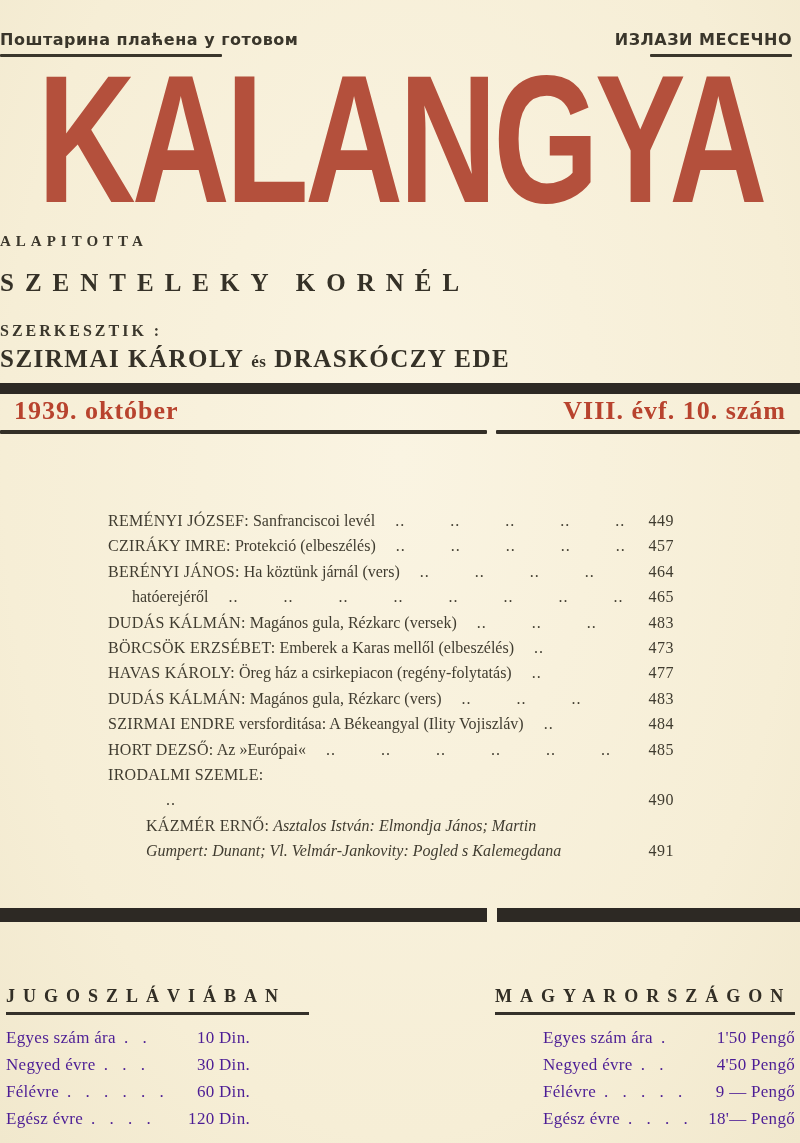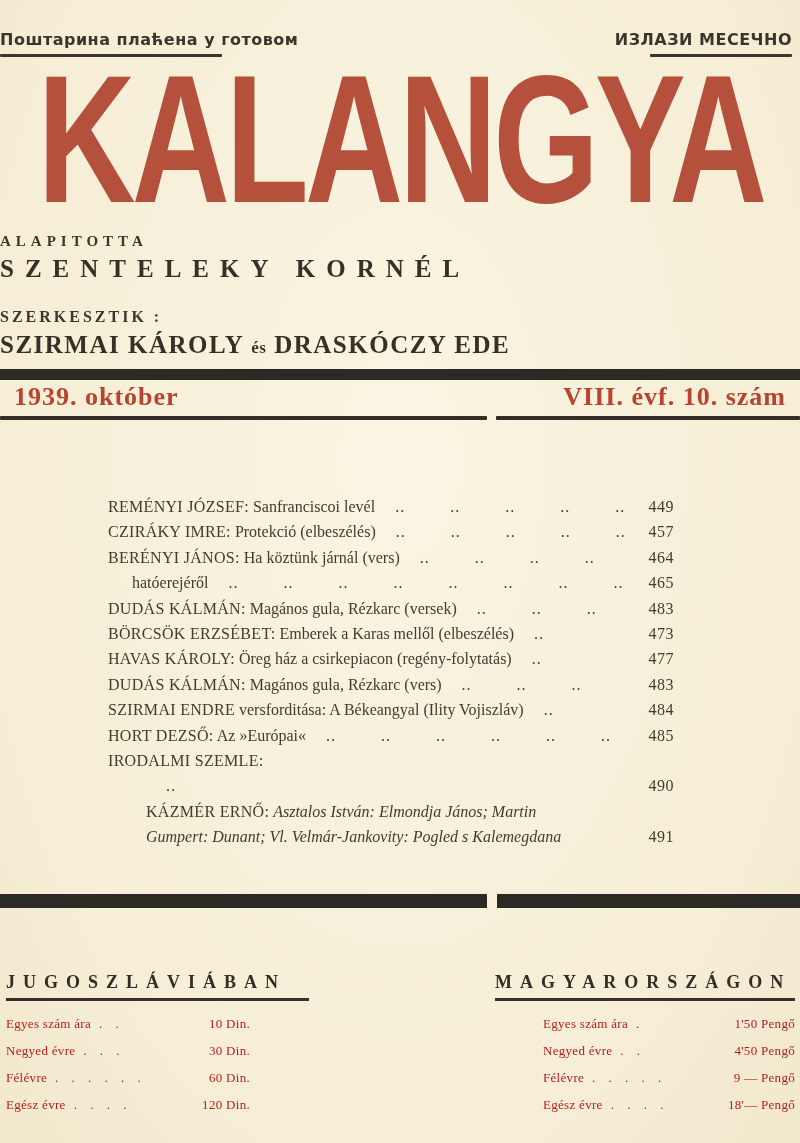--- a/index.html
+++ b/index.html
@@ -20,21 +20,21 @@
 
   
   .title-wrap{height:158px;margin-top:2px;display:flex;align-items:center;justify-content:center;}
   .mag-title{
     font-family:"Liberation Sans","DejaVu Sans",sans-serif;
     font-weight:700;font-size:172px;line-height:1;letter-spacing:-5px;
     color:#b4503c;transform:scale(0.79,1.06);transform-origin:center center;white-space:nowrap;
   }
   .center{text-align:left;}
   .founded-label{margin-top:16px;font-weight:700;font-size:15px;letter-spacing:5px;color:#3b372c;}
-  .founder-name{margin-top:5px;font-weight:700;font-size:25px;letter-spacing:11px;color:#353127;}
+  .founder-name{margin-top:19px;font-weight:700;font-size:25px;letter-spacing:11px;color:#353127;}
   .editors-label{margin-top:25px;font-weight:700;font-size:16px;letter-spacing:3px;color:#3b372c;}
   .editors-line{margin-top:5px;font-weight:700;font-size:25px;letter-spacing:1.5px;color:#353127;}
   .editors-line .conj{font-size:17px;letter-spacing:0.5px;}
 
   .bar{background:#2d2924;}
   .bar-top{height:11px;margin-top:10px;}
 
   .issue-row{display:flex;justify-content:space-between;align-items:baseline;padding:2px 14px 0 14px;height:33px;}
   .issue-text{font-weight:700;font-size:26px;color:#b8432e;letter-spacing:1px;}
 
@@ -63,21 +63,21 @@
 
   
   .prices{display:flex;justify-content:space-between;padding:0 5px 0 6px;margin-top:64px;}
   .price-col{width:335px;}
   .price-col-right{width:300px;}
   .price-head{font-weight:700;font-size:18px;letter-spacing:8px;color:#322e25;
     border-bottom:3px solid #35312a;padding-bottom:5px;white-space:nowrap;}
   .price-col .price-head{width:303px;}
   .price-col-right .price-head{width:100%;text-align:left;}
   .price-rows{margin-top:9px;}
-  .price-row{display:flex;align-items:center;font-size:13px;line-height:27px;color:#b91c1c;}
+  .price-row{display:flex;align-items:center;font-size:17px;line-height:27px;color:#4c1d95;}
   .price-col .price-row{width:244px;}
   .price-col-right .price-rows{width:252px;margin-left:auto;}
   .p-label{white-space:pre;letter-spacing:0.3px;}
   .p-dots{flex:1;overflow:hidden;white-space:nowrap;word-spacing:10px;padding:0 8px;}
   .p-value{text-align:right;white-space:pre;letter-spacing:0.3px;}
   .price-col .p-value{min-width:66px;}
   .price-col-right .p-value{min-width:92px;}
 </style>
 </head>
 <body>

